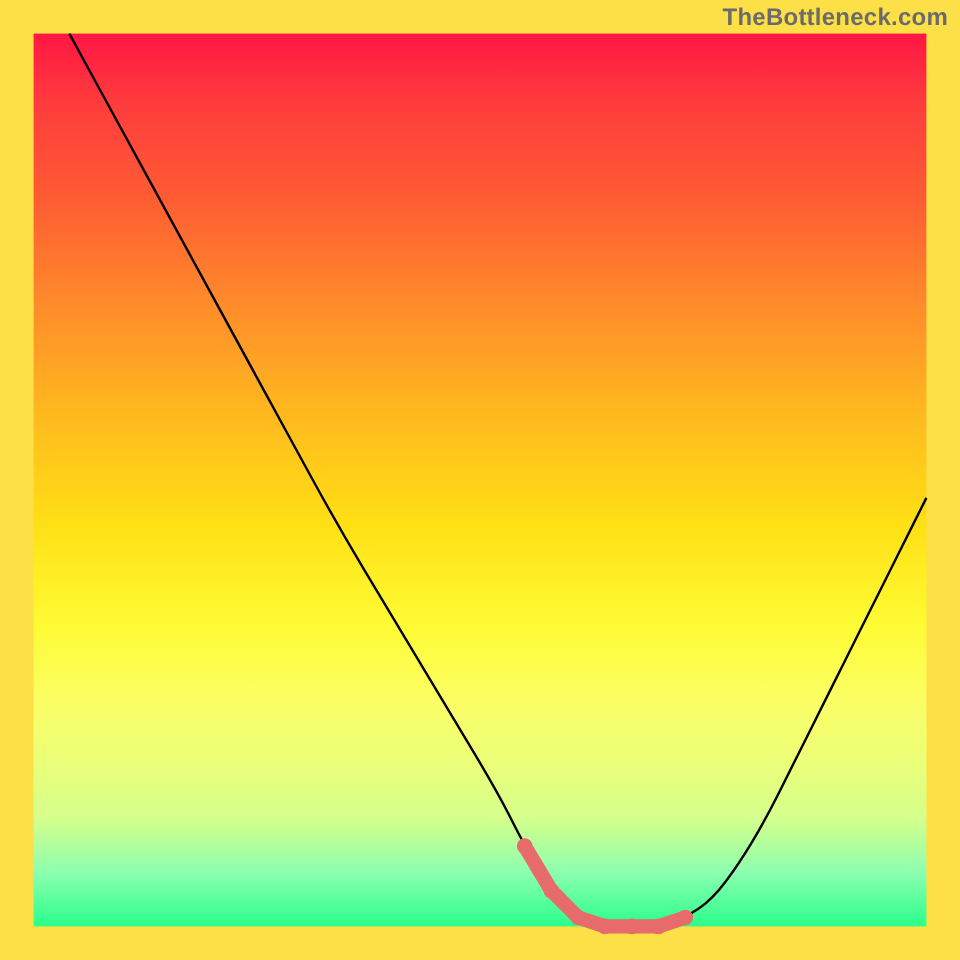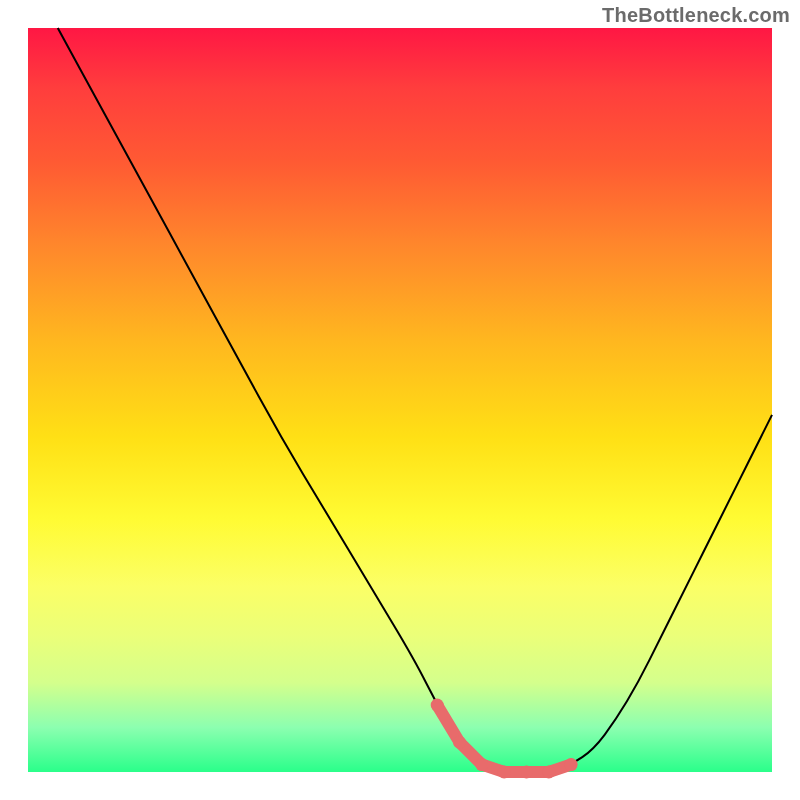--- a/index.html
+++ b/index.html
@@ -8,21 +8,21 @@
     width: 800px;
     height: 800px;
     background: #000;
     overflow: hidden;
     font-family: Arial, Helvetica, sans-serif;
   }
   .frame {
     position: relative;
     width: 800px;
     height: 800px;
-    background: #ffffff;
+    background: #fde047;
   }
   .plot {
     position: absolute;
     left: 28px;
     top: 28px;
     width: 744px;
     height: 744px;
     background: linear-gradient(to bottom,
       #ff1744 0%,
       #ff3d3d 8%,

